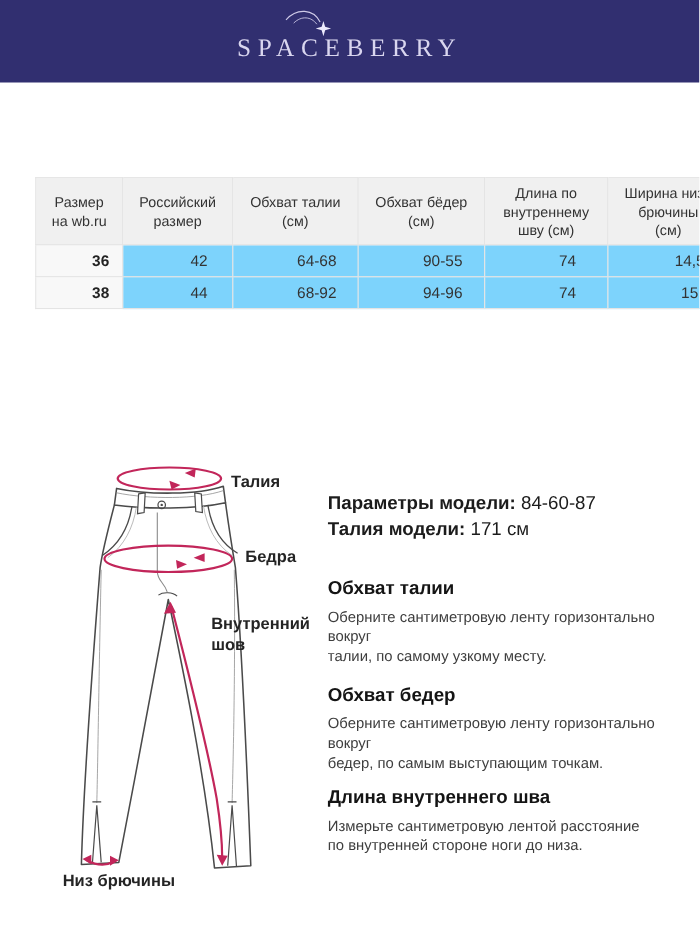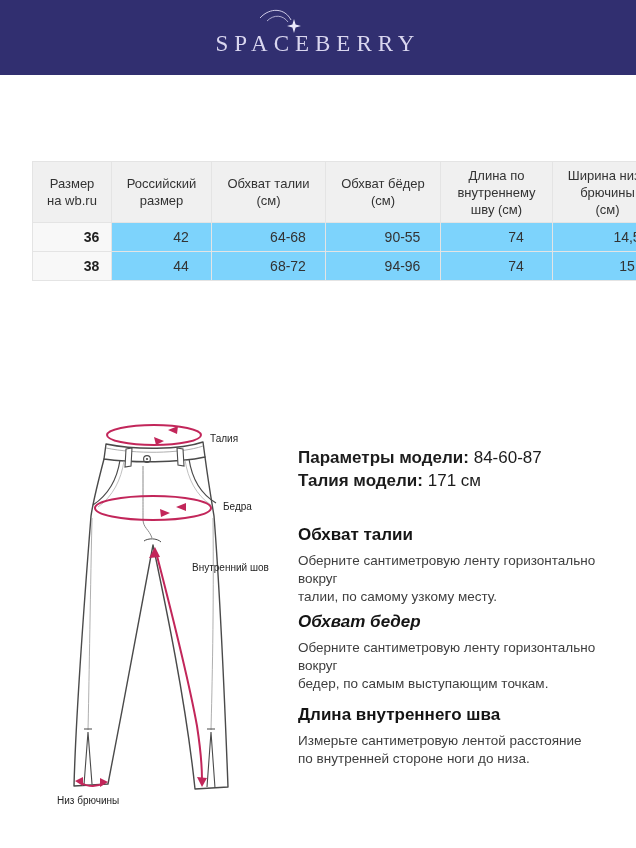--- a/index.html
+++ b/index.html
@@ -20,34 +20,34 @@
   .size-table th,.size-table td{border:1px solid #e4e4e4;text-align:center;vertical-align:middle;
               white-space:pre-line;padding-left:40px;}
   .size-table thead th{background:#f0f0f0;font-weight:400;font-size:13px;color:#333;
               height:56px;line-height:17px;padding:2px 4px;}
   .size-table tbody td{background:#7dd3fc;font-size:14px;color:#333;height:26px;font-weight:400;}
   .size-table tbody td.rowhead{background:#f8f8f8;font-weight:700;color:#222;}
   .c1{width:70px}.c2{width:91px}.c3{width:105px}.c4{width:106px}.c5{width:103px}.c6{width:101px}
 
   
   .diagram-svg{position:absolute;left:40px;top:410px;}
-  .dlabel{position:absolute;font-size:10px;font-weight:400;color:#242424;line-height:19px;}
+  .dlabel{position:absolute;font-size:15px;font-weight:700;color:#242424;line-height:19px;}
   .lbl-waist{left:210px;top:429px;}
   .lbl-hips{left:223px;top:497px;}
   .lbl-inseam{left:192px;top:558px;width:100px;}
   .lbl-hem{left:57px;top:791px;}
 
   
   .right-col{position:absolute;left:298px;top:446px;width:326px;}
   .model-line{font-size:17px;line-height:23px;color:#1c1c1c;}
   .model-line .lab{font-weight:700;}
   .model-line .val{font-weight:400;}
   .sec-title{font-size:17px;font-weight:700;color:#141414;margin:0;line-height:21px;}
   .sec-text{font-size:13.5px;line-height:18px;color:#3e3e3e;margin:7px 0 0 0;white-space:pre-line;}
-  .mt1{margin-top:32px;} .mt2{margin-top:5px;font-style:italic;} .mt3{margin-top:11px;}
+  .mt1{margin-top:32px;} .mt2{margin-top:15px;} .mt3{margin-top:11px;}
 </style>
 </head>
 <body>
 
 <div class="canvas">
 
   <header class="brand-bar">
     <div class="brand-logo">
       <span class="brand-name">SPACEBERRY</span>
     </div>
@@ -82,21 +82,21 @@
         <td class="rowhead">36</td>
         <td>42</td>
         <td>64-68</td>
         <td>90-55</td>
         <td>74</td>
         <td>14,5</td>
       </tr>
       <tr>
         <td class="rowhead">38</td>
         <td>44</td>
-        <td>68-72</td>
+        <td>68-92</td>
         <td>94-96</td>
         <td>74</td>
         <td>15</td>
       </tr>
     </tbody>
   </table>
 
   <svg class="diagram-svg" width="250" height="390" viewBox="0 0 250 390">
 
     <path d="M64,49 C58,72 53,92 51,106 C45,182 36,300 34,376 L68,374

